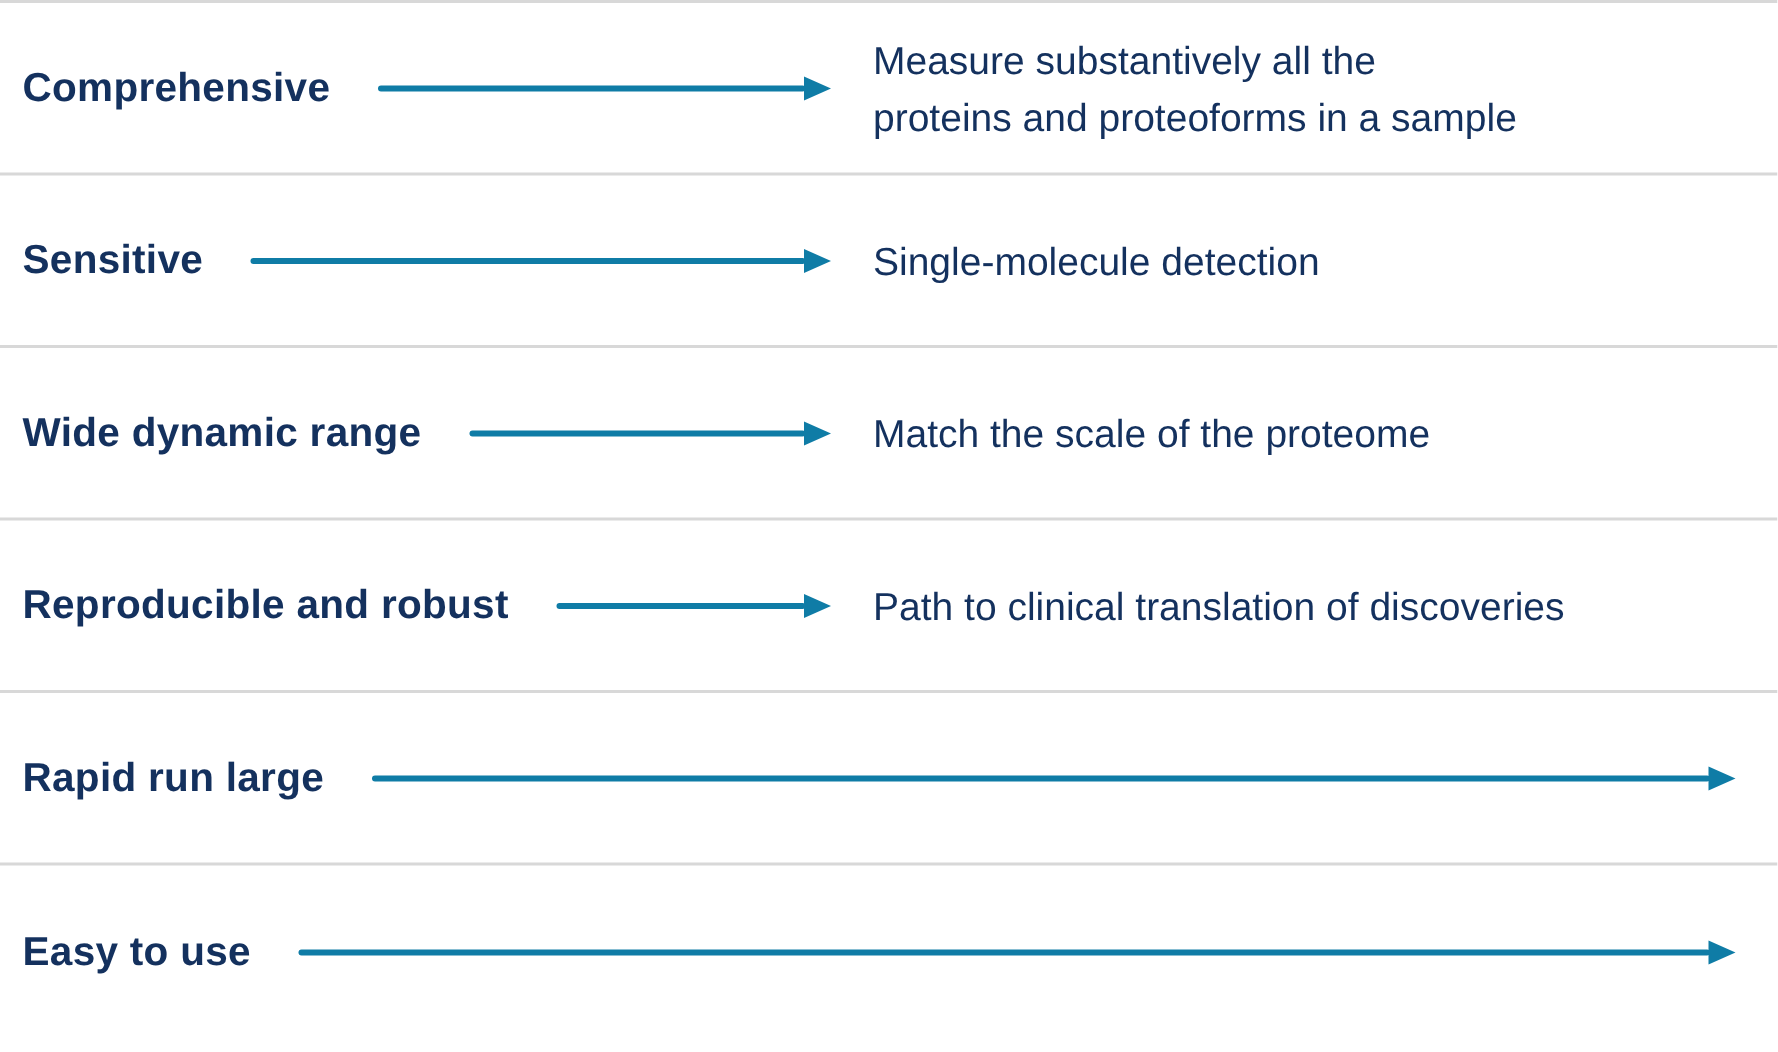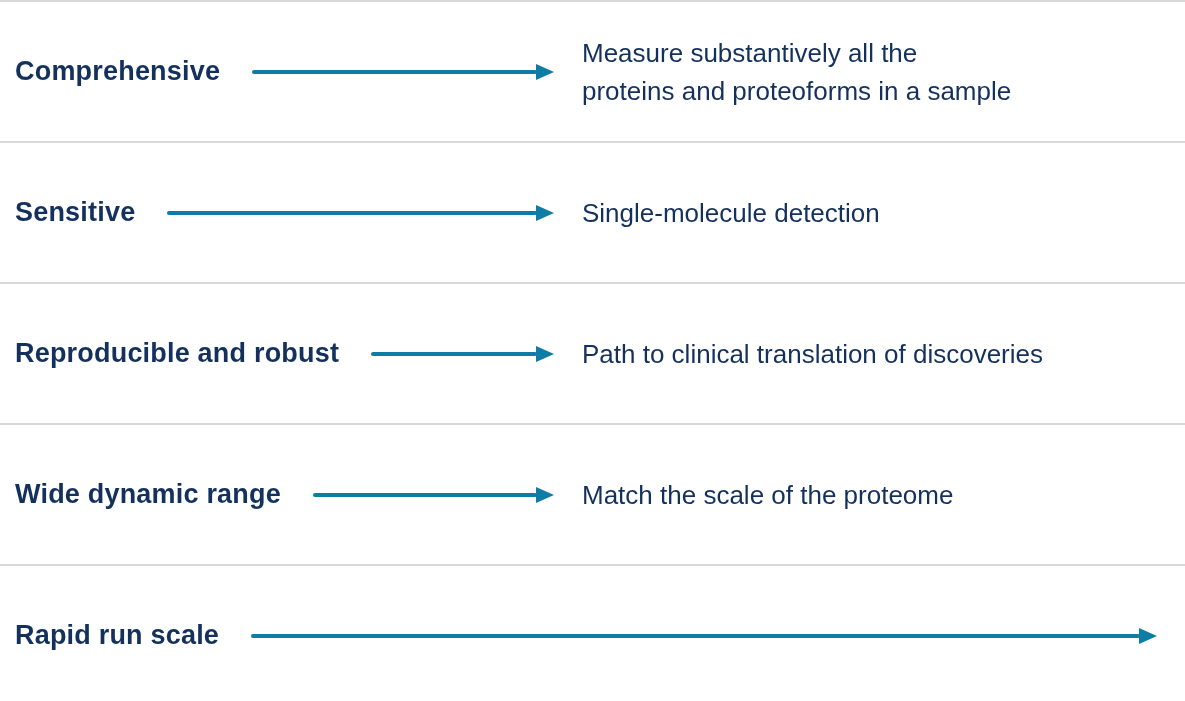--- a/index.html
+++ b/index.html
@@ -16,21 +16,21 @@
     height: 701px;
     overflow: hidden;
   }
   .table {
     width: 1185px;
     height: 701px;
     border-top: 2px solid var(--divider);
     background: var(--bg);
   }
   .row {
-    height: 141px;
+    height: 115px;
     display: flex;
     align-items: center;
     padding-left: 15px;
     border-bottom: 2px solid var(--divider);
   }
   .row:last-child { border-bottom: none; justify-content: center; }
   .label {
     font-size: 27px;
     font-weight: 700;
     color: var(--navy);
@@ -89,39 +89,39 @@
   <div class="row">
     <div class="label">Sensitive</div>
     <div class="arrow">
       <span class="shaft"></span>
       <span class="head"></span>
     </div>
     <div class="desc">Single-molecule detection</div>
   </div>
 
   <div class="row">
+    <div class="label">Wide dynamic range</div>
+    <div class="arrow">
+      <span class="shaft"></span>
+      <span class="head"></span>
+    </div>
+    <div class="desc">Match the scale of the proteome</div>
+  </div>
+
+  <div class="row">
     <div class="label">Reproducible and robust</div>
     <div class="arrow">
       <span class="shaft"></span>
       <span class="head"></span>
     </div>
     <div class="desc">Path to clinical translation of discoveries</div>
   </div>
 
   <div class="row">
-    <div class="label">Wide dynamic range</div>
-    <div class="arrow">
-      <span class="shaft"></span>
-      <span class="head"></span>
-    </div>
-    <div class="desc">Match the scale of the proteome</div>
-  </div>
-
-  <div class="row">
-    <div class="label">Rapid run scale</div>
+    <div class="label">Rapid run large</div>
     <div class="arrow">
       <span class="shaft"></span>
       <span class="head"></span>
     </div>
   </div>
 
   <div class="row">
     <div class="label">Easy to use</div>
     <div class="arrow">
       <span class="shaft"></span>

